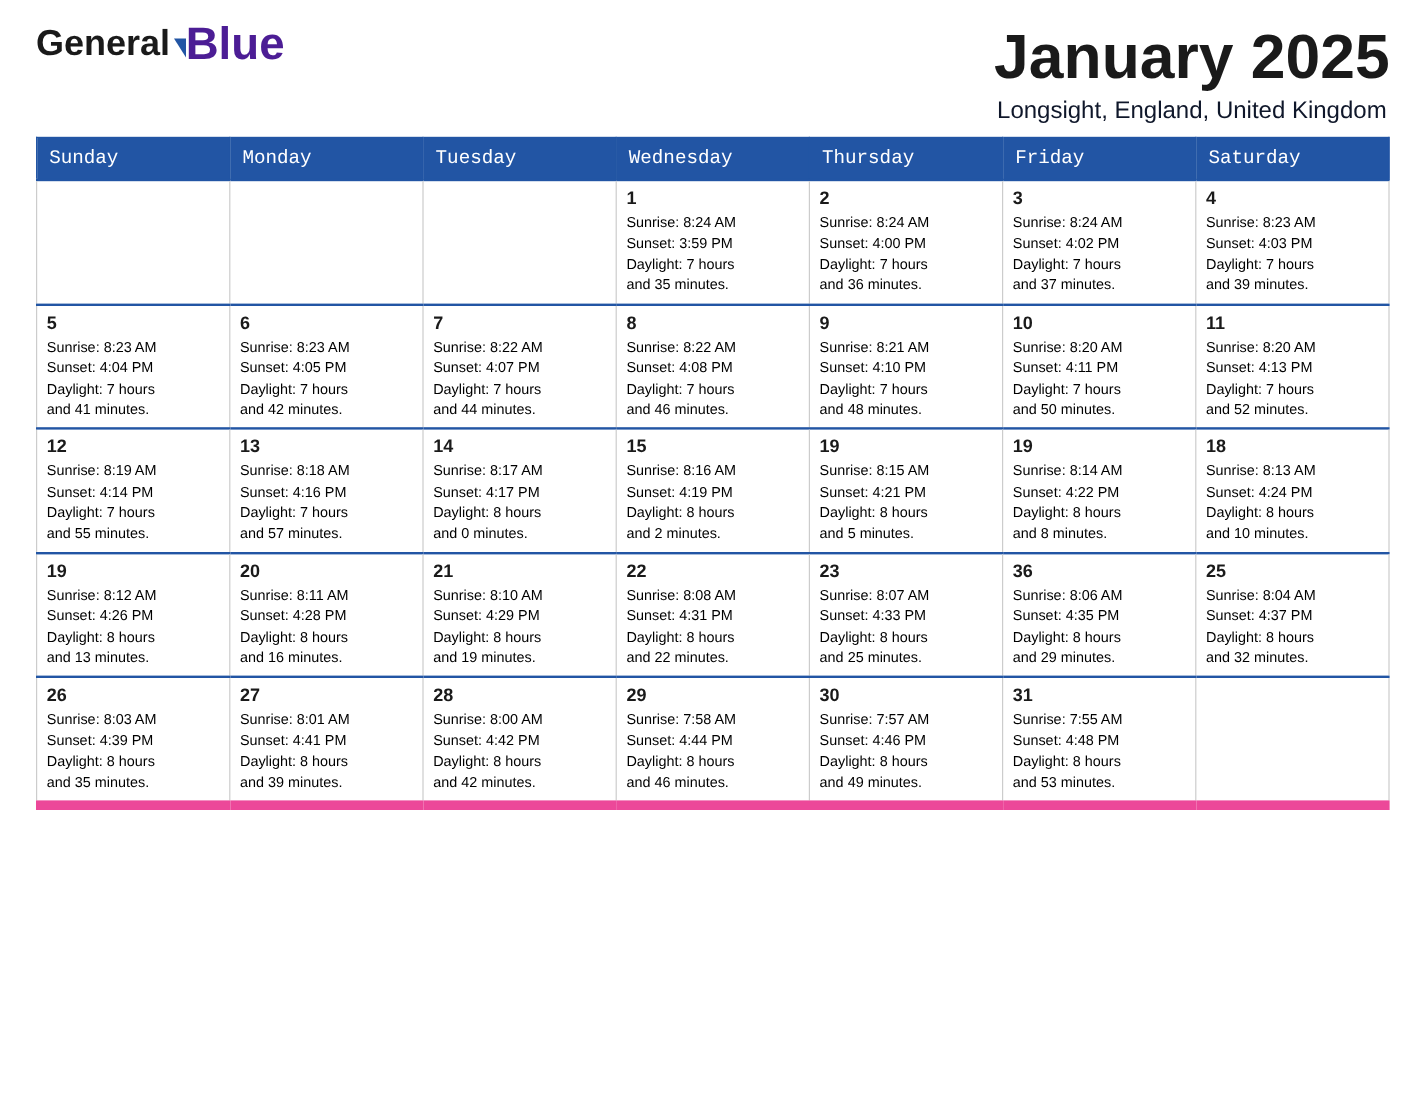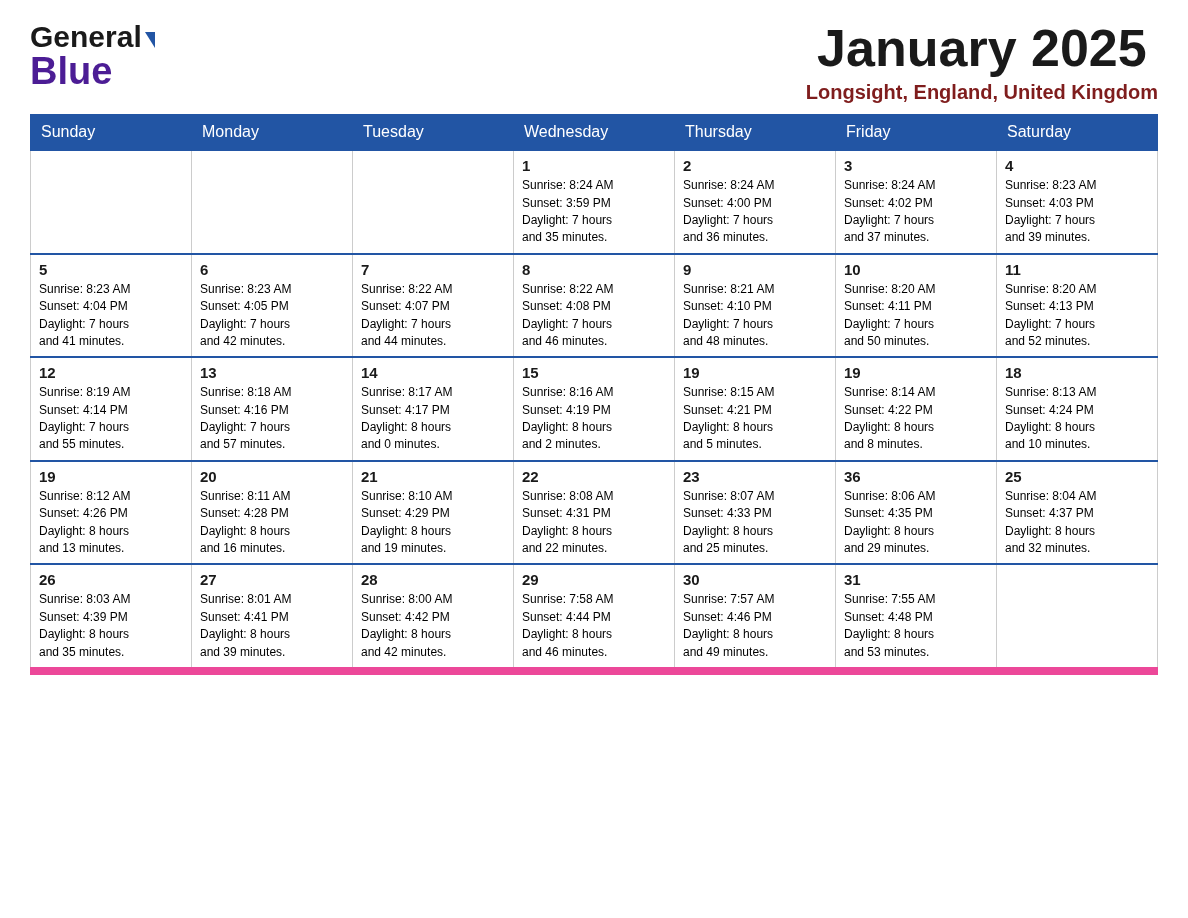--- a/index.html
+++ b/index.html
@@ -11,51 +11,51 @@
       min-height: 918px;
     }
     .header {
       display: flex;
       justify-content: space-between;
       align-items: flex-start;
       margin-bottom: 10px;
     }
     .logo {
       display: flex;
-      flex-direction: column;
+      flex-direction: row;
       align-items: flex-start;
     }
     .title-section {
       text-align: center;
     }
     .month-title {
       font-size: 52px;
       font-weight: bold;
       color: #1a1a1a;
       line-height: 1.1;
     }
     .location {
       font-size: 20px;
-      color: #7f1d1d;
+      color: #0f172a;
       margin-top: 4px;
-      font-weight: bold;
     }
     .calendar {
       width: 100%;
       border-collapse: collapse;
       margin-top: 10px;
     }
     .calendar th {
       background-color: #2255a4;
       color: #fff;
       font-size: 16px;
       font-weight: normal;
       padding: 8px 10px;
       text-align: left;
       border: 1px solid #2255a4;
+      font-family: Liberation Mono, monospace;
     }
     .calendar td {
       vertical-align: top;
       padding: 6px 8px;
       border: 1px solid #ccc;
       font-size: 12px;
       color: #333;
       width: calc(100% / 7);
     }
     .calendar tr td {

